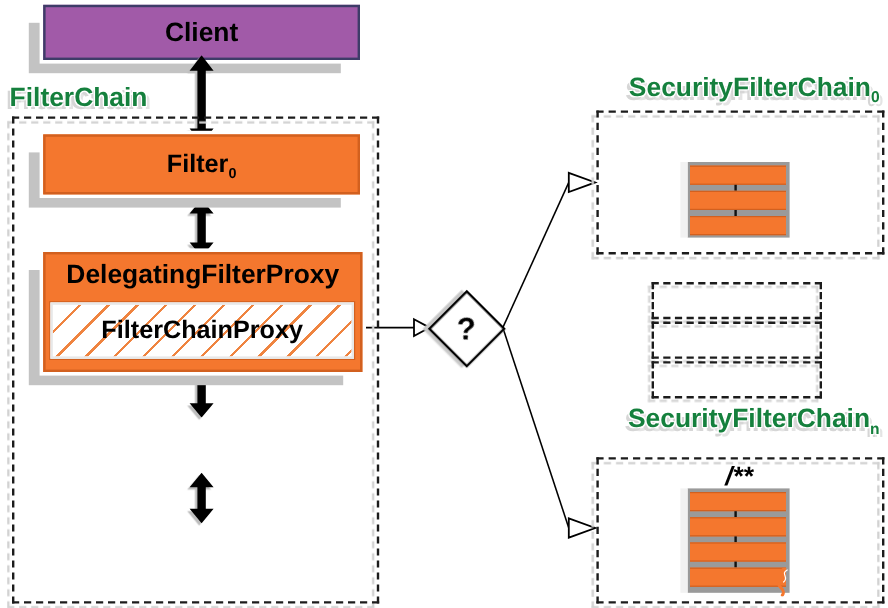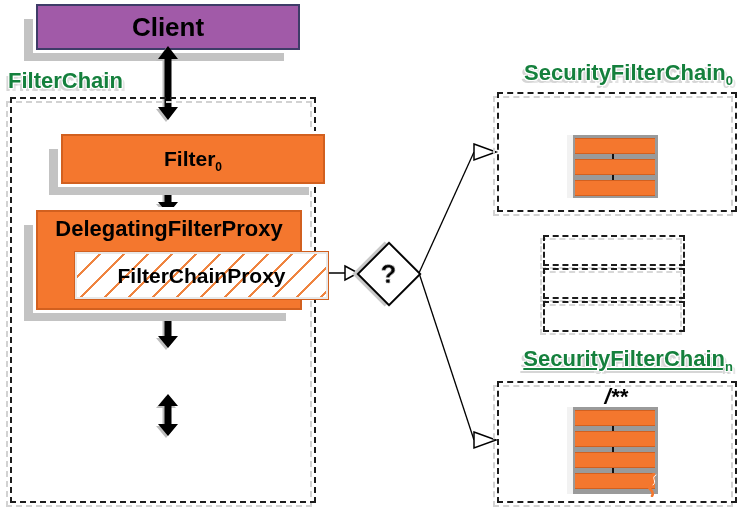--- a/index.html
+++ b/index.html
@@ -73,48 +73,48 @@
   <svg id="connector-layer" width="740" height="507" viewBox="0 0 740 507">
     <line x1="299" y1="273" x2="345" y2="273" stroke="#000" stroke-width="1.5"></line>
     <polygon points="345,266 358,273 345,280" fill="#fff" stroke="#000" stroke-width="1.5"></polygon>
     <line x1="419" y1="273" x2="474" y2="152" stroke="#000" stroke-width="1.3"></line>
     <polygon points="474,144 496,152 474,160" fill="#fff" stroke="#000" stroke-width="1.5"></polygon>
     <line x1="419" y1="273" x2="474" y2="440" stroke="#000" stroke-width="1.3"></line>
     <polygon points="474,432 496,440 474,448" fill="#fff" stroke="#000" stroke-width="1.5"></polygon>
   </svg>
 
   <div class="note-box purple" style="left:36px;top:4px;width:260px;height:42px;">
-    <span style="font-size:26px;">Client</span>
+    <span style="font-size:22px;">Client</span>
   </div>
 
   <svg class="varrow" style="left:156px;top:46px;" width="24" height="74" viewBox="0 0 24 74">
     <path d="M12 0 L2 13 L8.5 13 L8.5 61 L2 61 L12 74 L22 61 L15.5 61 L15.5 13 L22 13 Z" fill="#000"></path>
   </svg>
   <svg class="varrow" style="left:156px;top:166px;" width="24" height="48" viewBox="0 0 24 48">
     <path d="M12 0 L2 12 L8.5 12 L8.5 36 L2 36 L12 48 L22 36 L15.5 36 L15.5 12 L22 12 Z" fill="#000"></path>
   </svg>
   <svg class="varrow" style="left:156px;top:304px;" width="24" height="44" viewBox="0 0 24 44">
     <path d="M12 0 L2 12 L8.5 12 L8.5 32 L2 32 L12 44 L22 32 L15.5 32 L15.5 12 L22 12 Z" fill="#000"></path>
   </svg>
   <svg class="varrow" style="left:156px;top:394px;" width="24" height="42" viewBox="0 0 24 42">
     <path d="M12 0 L2 12 L8.5 12 L8.5 30 L2 30 L12 42 L22 30 L15.5 30 L15.5 12 L22 12 Z" fill="#000"></path>
   </svg>
 
   <div class="float-label fc-label">FilterChain</div>
   <div class="dashed" style="left:10px;top:97px;width:302px;height:402px;"></div>
 
-  <div class="note-box orange" style="left:36px;top:134px;width:260px;height:46px;margin-left:25px;">
+  <div class="note-box orange" style="left:36px;top:112px;width:260px;height:46px;">
     <span><span>Filter</span><sub>0</sub></span>
   </div>
 
   <div class="note-box orange" style="left:36px;top:210px;width:262px;height:92px;align-items:flex-start;padding-top:4px;box-sizing:content-box;">
     <span style="font-size:22px;">DelegatingFilterProxy</span>
   </div>
 
-  <div class="hatch-box" style="left:42px;top:252px;width:249px;height:43px;margin-left:33px;">
+  <div class="hatch-box" style="left:42px;top:252px;width:249px;height:43px;">
     <span class="txt">FilterChainProxy</span>
   </div>
 
 
 
   <div class="diamond">
     <span class="q">?</span>
   </div>
 
   <div class="float-label sc-label" style="left:483px;top:60px;">
@@ -130,21 +130,21 @@
       <div class="bar-tick" style="top: 40px;"></div>
       <div class="filter-bar" style="top: 45px;"></div>
     </div>
 
   <div style="position:absolute;left:543px;top:235px;width:142px;height:100px;">
       <div class="ellipsis-box" style="top: 0px;"></div>
       <div class="ellipsis-box" style="top: 33px;"></div>
       <div class="ellipsis-box" style="top: 66px;"></div>
     </div>
 
-  <div class="float-label sc-label" style="left:483px;top:346px;text-decoration:underline;">
+  <div class="float-label sc-label" style="left:483px;top:336px;">
     <span>SecurityFilterChain</span><sub>n</sub>
   </div>
   <div class="dashed" style="left:497px;top:381px;width:236px;height:118px;"></div>
   <div class="pattern" style="left:497px;top:384px;">/**</div>
   <div class="bar-stack" style="left:567px;top:407px;height:87px;">
     <div class="backdrop"></div>
     <div class="white-strip"></div>
   <div class="filter-bar" style="top: 3px;"></div>
       <div class="bar-tick" style="top: 19px;"></div>
       <div class="filter-bar" style="top: 24px;"></div>

